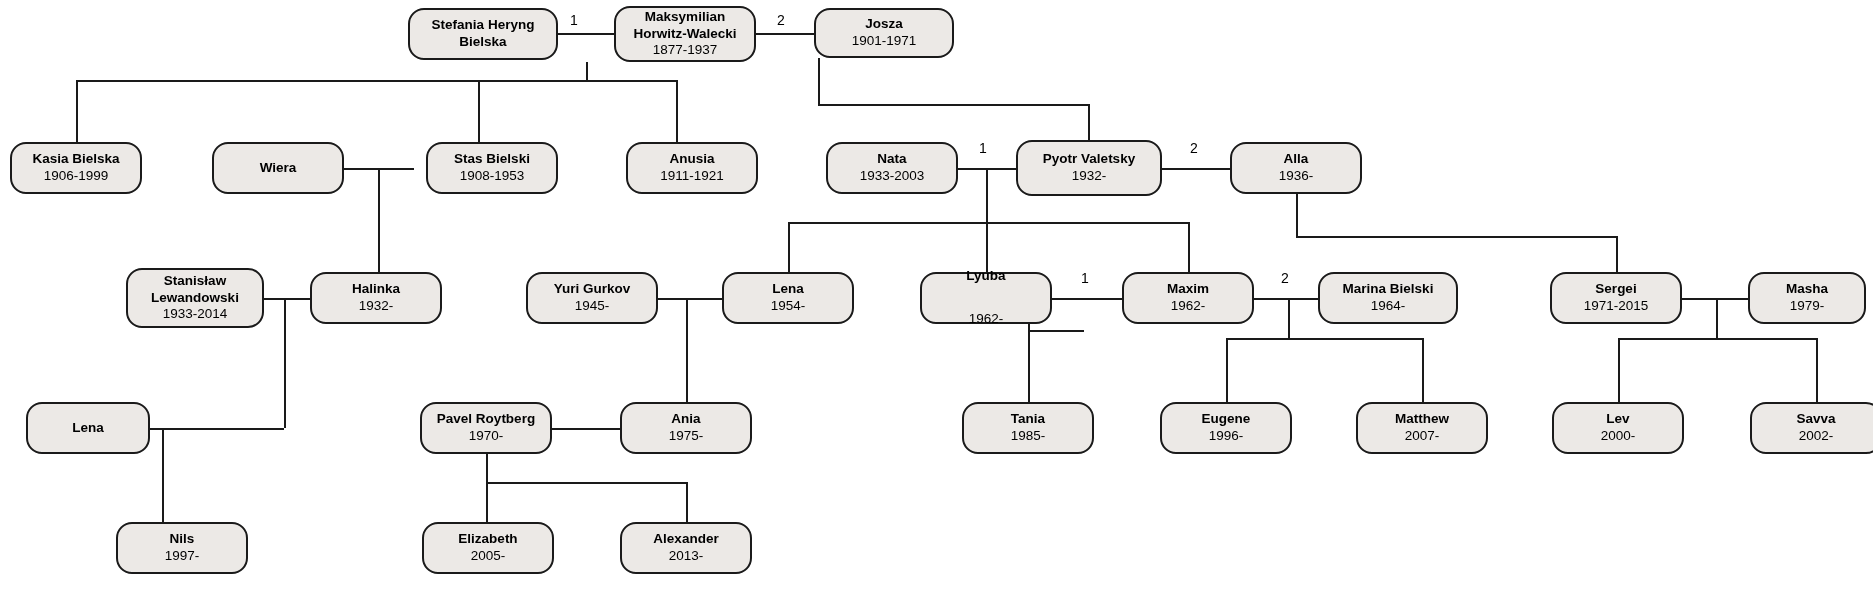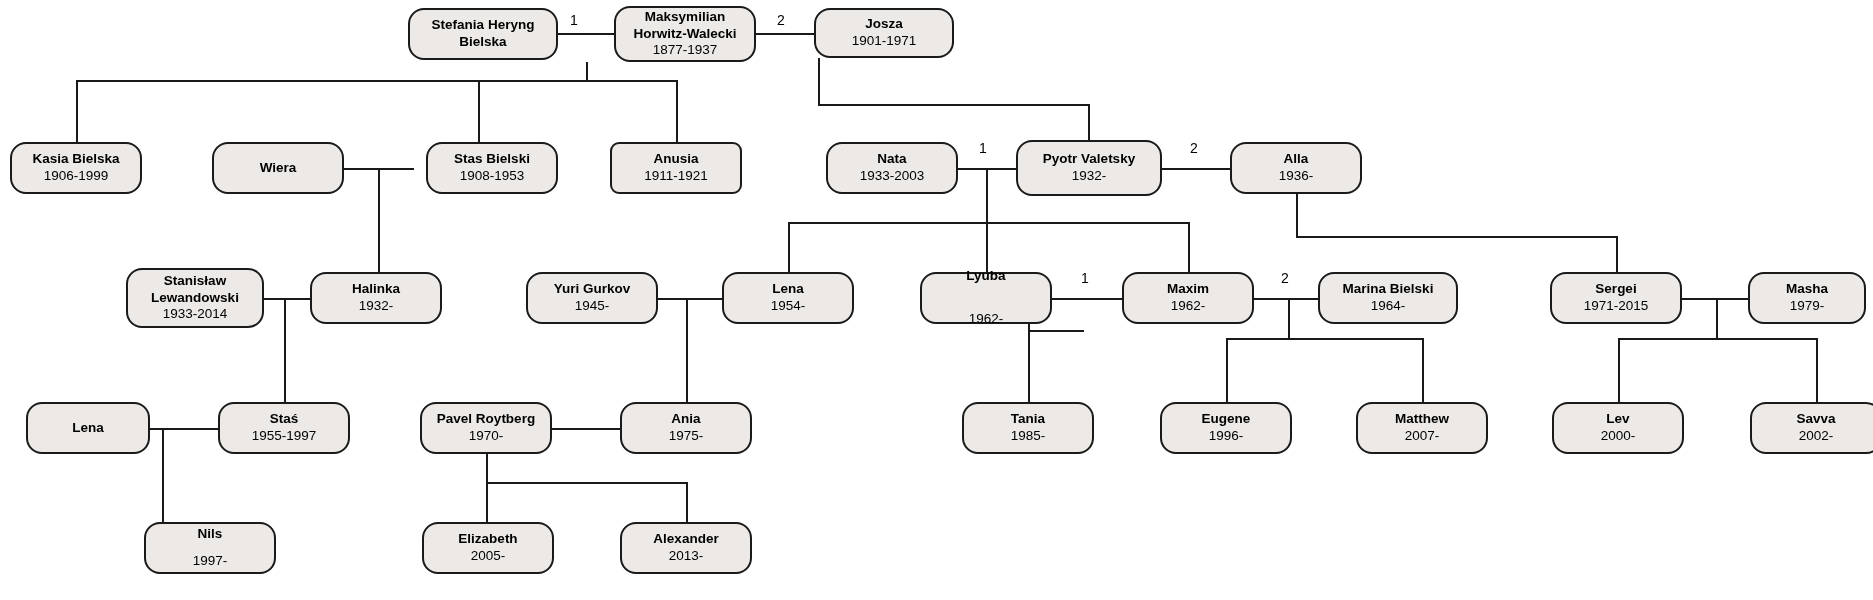--- a/index.html
+++ b/index.html
@@ -126,21 +126,21 @@
       <div class="nm">Kasia Bielska</div>
       <div class="dt">1906-1999</div>
     </div>
     <div class="node" style="left: 212px; top: 142px; width: 132px; height: 52px; background: rgb(236, 233, 230); border-color: rgb(26, 26, 26);">
       <div class="nm">Wiera</div>
     </div>
     <div class="node" style="left: 412px; top: 142px; width: 132px; height: 52px; background: rgb(236, 233, 230); border-color: rgb(26, 26, 26); margin-left: 14px;">
       <div class="nm">Stas Bielski</div>
       <div class="dt">1908-1953</div>
     </div>
-    <div class="node" style="left: 610px; top: 142px; width: 132px; height: 52px; background: rgb(236, 233, 230); border-color: rgb(26, 26, 26); border-radius: 9px;">
+    <div class="node" style="left: 626px; top: 142px; width: 132px; height: 52px; background: rgb(236, 233, 230); border-color: rgb(26, 26, 26);">
       <div class="nm">Anusia</div>
       <div class="dt">1911-1921</div>
     </div>
     <div class="node" style="left: 826px; top: 142px; width: 132px; height: 52px; background: rgb(236, 233, 230); border-color: rgb(26, 26, 26);">
       <div class="nm">Nata</div>
       <div class="dt">1933-2003</div>
     </div>
     <div class="node" style="left: 1016px; top: 140px; width: 146px; height: 56px; background: rgb(236, 233, 230); border-color: rgb(26, 26, 26);">
       <div class="nm">Pyotr Valetsky</div>
       <div class="dt">1932-</div>
@@ -182,24 +182,20 @@
       <div class="nm">Sergei</div>
       <div class="dt">1971-2015</div>
     </div>
     <div class="node" style="left: 1748px; top: 272px; width: 118px; height: 52px; background: rgb(236, 233, 230); border-color: rgb(26, 26, 26);">
       <div class="nm">Masha</div>
       <div class="dt">1979-</div>
     </div>
     <div class="node" style="left: 26px; top: 402px; width: 124px; height: 52px; background: rgb(236, 233, 230); border-color: rgb(26, 26, 26);">
       <div class="nm">Lena</div>
     </div>
-    <div class="node" style="left: 218px; top: 402px; width: 132px; height: 52px; background: rgb(236, 233, 230); border-color: rgb(26, 26, 26);">
-      <div class="nm">Staś</div>
-      <div class="dt">1955-1997</div>
-    </div>
     <div class="node" style="left: 420px; top: 402px; width: 132px; height: 52px; background: rgb(236, 233, 230); border-color: rgb(26, 26, 26);">
       <div class="nm">Pavel Roytberg</div>
       <div class="dt">1970-</div>
     </div>
     <div class="node" style="left: 620px; top: 402px; width: 132px; height: 52px; background: rgb(236, 233, 230); border-color: rgb(26, 26, 26);">
       <div class="nm">Ania</div>
       <div class="dt">1975-</div>
     </div>
     <div class="node" style="left: 962px; top: 402px; width: 132px; height: 52px; background: rgb(236, 233, 230); border-color: rgb(26, 26, 26); border-radius: 16px;">
       <div class="nm">Tania</div>
@@ -214,21 +210,21 @@
       <div class="dt">2007-</div>
     </div>
     <div class="node" style="left: 1552px; top: 402px; width: 132px; height: 52px; background: rgb(236, 233, 230); border-color: rgb(26, 26, 26);">
       <div class="nm">Lev</div>
       <div class="dt">2000-</div>
     </div>
     <div class="node" style="left: 1750px; top: 402px; width: 132px; height: 52px; background: rgb(236, 233, 230); border-color: rgb(26, 26, 26);">
       <div class="nm">Savva</div>
       <div class="dt">2002-</div>
     </div>
-    <div class="node" style="left: 144px; top: 522px; width: 132px; height: 52px; background: rgb(236, 233, 230); border-color: rgb(26, 26, 26); justify-content: space-between;">
+    <div class="node" style="left: 116px; top: 522px; width: 132px; height: 52px; background: rgb(236, 233, 230); border-color: rgb(26, 26, 26);">
       <div class="nm">Nils</div>
       <div class="dt">1997-</div>
     </div>
     <div class="node" style="left: 422px; top: 522px; width: 132px; height: 52px; background: rgb(236, 233, 230); border-color: rgb(26, 26, 26);">
       <div class="nm">Elizabeth</div>
       <div class="dt">2005-</div>
     </div>
     <div class="node" style="left: 620px; top: 522px; width: 132px; height: 52px; background: rgb(236, 233, 230); border-color: rgb(26, 26, 26);">
       <div class="nm">Alexander</div>
       <div class="dt">2013-</div>

